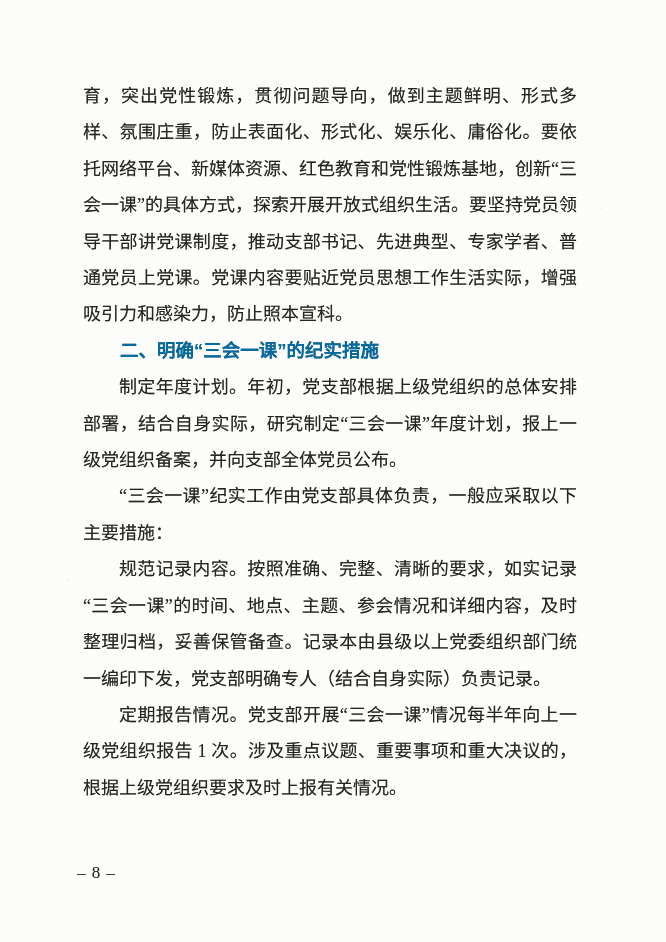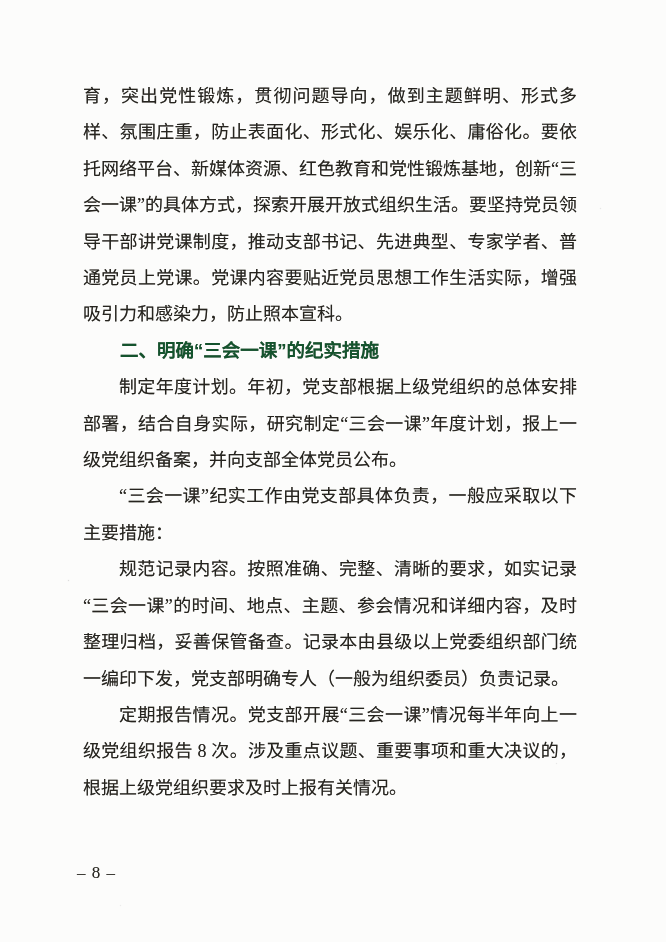--- a/index.html
+++ b/index.html
@@ -43,21 +43,21 @@
     text-shadow: 0 0 0.4px rgba(40,38,32,0.45);
   }
   .para.no-indent {
     text-indent: 0;
   }
   .heading {
     margin: 0;
     font-size: 18.5px;
     line-height: 36.4px;
     font-weight: 700;
-    color: #14532d;
+    color: #0369a1;
     font-family: "Liberation Sans", "DejaVu Sans", sans-serif;
     text-indent: 2em;
     text-align: left;
     text-shadow: 0 0 0.4px rgba(30,28,24,0.5);
   }
   .page-footer {
     position: absolute;
     left: 77px;
     top: 860px;
     font-size: 17px;
@@ -70,17 +70,17 @@
 </style>
 </head>
 <body>
 
 <div class="page">
   <div class="content">
     <p class="para no-indent">育，突出党性锻炼，贯彻问题导向，做到主题鲜明、形式多样、氛围庄重，防止表面化、形式化、娱乐化、庸俗化。要依托网络平台、新媒体资源、红色教育和党性锻炼基地，创新“三会一课”的具体方式，探索开展开放式组织生活。要坚持党员领导干部讲党课制度，推动支部书记、先进典型、专家学者、普通党员上党课。党课内容要贴近党员思想工作生活实际，增强吸引力和感染力，防止照本宣科。</p>
     <h2 class="heading">二、明确“三会一课”的纪实措施</h2>
     <p class="para">制定年度计划。年初，党支部根据上级党组织的总体安排部署，结合自身实际，研究制定“三会一课”年度计划，报上一级党组织备案，并向支部全体党员公布。</p>
     <p class="para">“三会一课”纪实工作由党支部具体负责，一般应采取以下主要措施：</p>
-    <p class="para">规范记录内容。按照准确、完整、清晰的要求，如实记录“三会一课”的时间、地点、主题、参会情况和详细内容，及时整理归档，妥善保管备查。记录本由县级以上党委组织部门统一编印下发，党支部明确专人（一般为组织委员）负责记录。</p>
-    <p class="para">定期报告情况。党支部开展“三会一课”情况每半年向上一级党组织报告 8 次。涉及重点议题、重要事项和重大决议的，根据上级党组织要求及时上报有关情况。</p>
+    <p class="para">规范记录内容。按照准确、完整、清晰的要求，如实记录“三会一课”的时间、地点、主题、参会情况和详细内容，及时整理归档，妥善保管备查。记录本由县级以上党委组织部门统一编印下发，党支部明确专人（结合自身实际）负责记录。</p>
+    <p class="para">定期报告情况。党支部开展“三会一课”情况每半年向上一级党组织报告 1 次。涉及重点议题、重要事项和重大决议的，根据上级党组织要求及时上报有关情况。</p>
   </div>
   <div class="page-footer">– 8 –</div>
 </div>
 
 </body></html>

